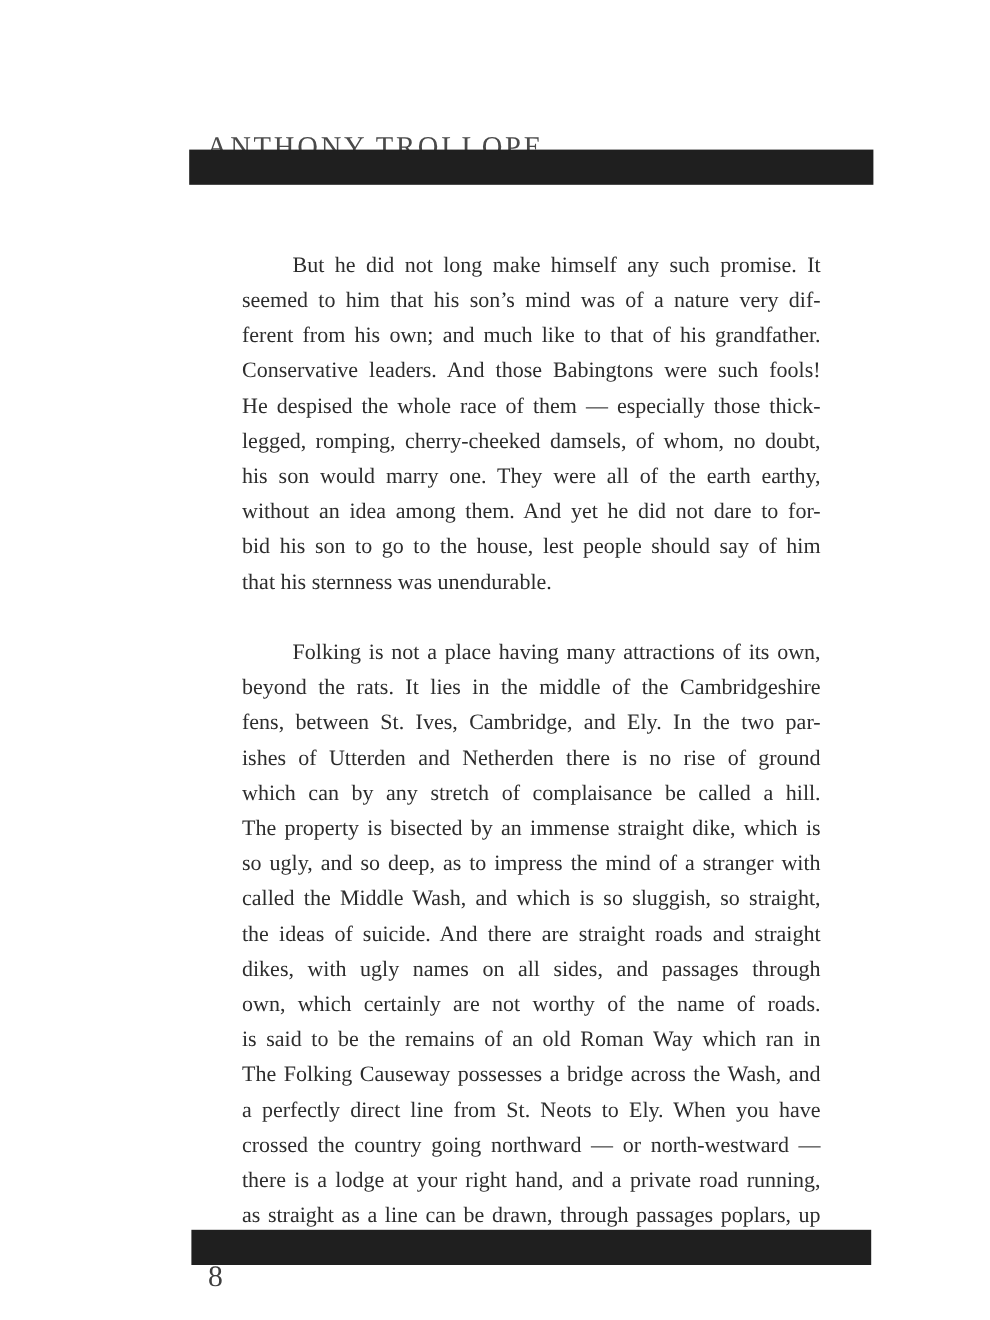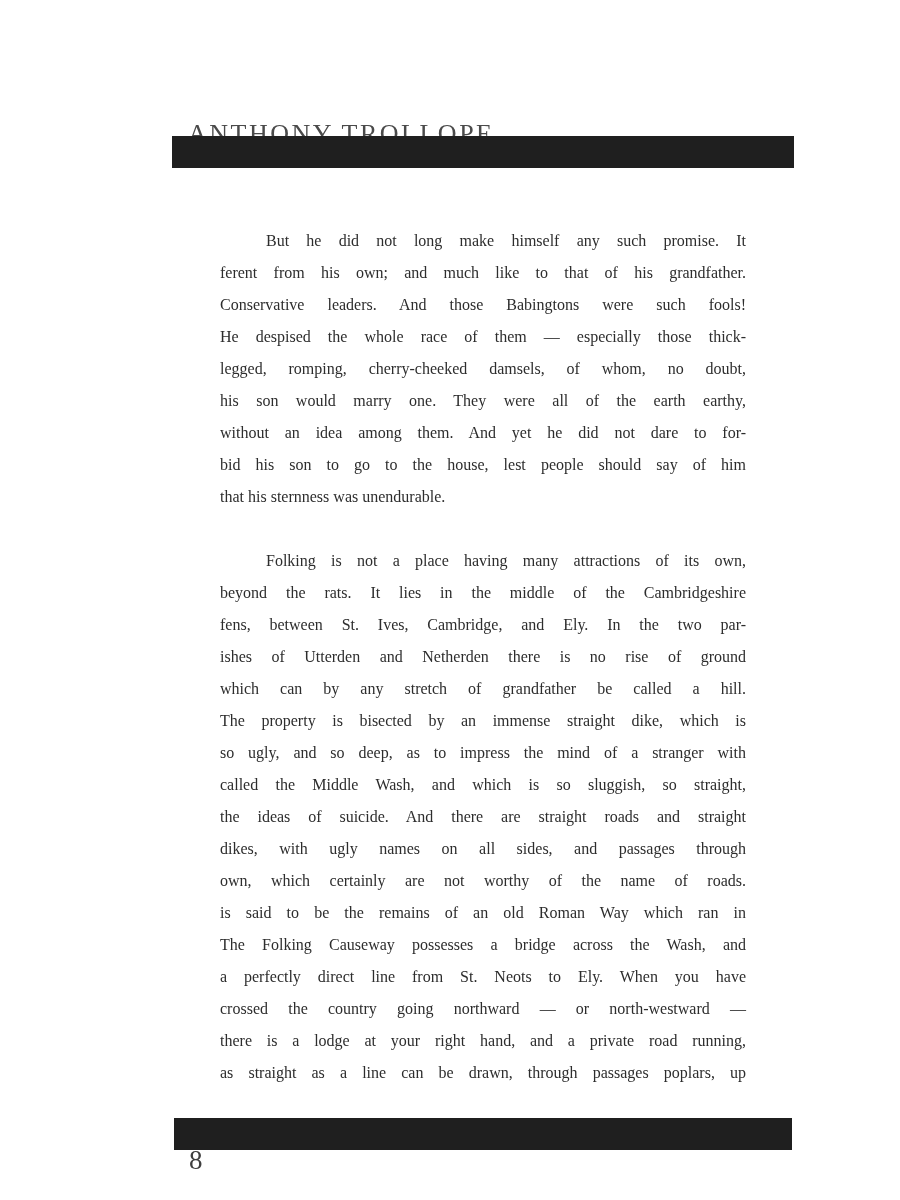--- a/index.html
+++ b/index.html
@@ -33,21 +33,21 @@
   .header-rule {
     position: absolute;
     left: 140px; top: 104px;
     width: 622px; height: 3px;
     background: var(--rule);
   }
   .text-block {
     position: absolute;
     left: 140px; top: 146px;
     width: 622px;
-    font-size: 16px;
+    font-size: 20px;
     line-height: 30.75px;
     color: var(--body-text);
   }
   .paragraph { margin: 0; }
   .line {
     text-align: justify;
     text-align-last: justify;
     height: 30.75px;
     overflow: visible;
   }
@@ -70,35 +70,36 @@
 </head>
 <body>
 
 <div class="page">
   <div class="running-header">ANTHONY TROLLOPE</div>
   <div class="header-rule"></div>
 
   <div class="text-block">
       <div class="paragraph">
         <div class="line indent">But he did not long make himself any such promise. It</div>
+        <div class="line">seemed to him that his son’s mind was of a nature very dif-</div>
         <div class="line">ferent from his own; and much like to that of his grandfather.</div>
         <div class="line">Conservative leaders. And those Babingtons were such fools!</div>
         <div class="line">He despised the whole race of them — especially those thick-</div>
         <div class="line">legged, romping, cherry-cheeked damsels, of whom, no doubt,</div>
         <div class="line">his son would marry one. They were all of the earth earthy,</div>
         <div class="line">without an idea among them. And yet he did not dare to for-</div>
         <div class="line">bid his son to go to the house, lest people should say of him</div>
         <div class="line last-left">that his sternness was unendurable.</div>
       </div>
       <div class="paragraph">
         <div class="line indent">Folking is not a place having many attractions of its own,</div>
         <div class="line">beyond the rats. It lies in the middle of the Cambridgeshire</div>
         <div class="line">fens, between St. Ives, Cambridge, and Ely. In the two par-</div>
         <div class="line">ishes of Utterden and Netherden there is no rise of ground</div>
-        <div class="line">which can by any stretch of grandfather be called a hill.</div>
+        <div class="line">which can by any stretch of complaisance be called a hill.</div>
         <div class="line">The property is bisected by an immense straight dike, which is</div>
         <div class="line">so ugly, and so deep, as to impress the mind of a stranger with</div>
         <div class="line">called the Middle Wash, and which is so sluggish, so straight,</div>
         <div class="line">the ideas of suicide. And there are straight roads and straight</div>
         <div class="line">dikes, with ugly names on all sides, and passages through</div>
         <div class="line">own, which certainly are not worthy of the name of roads.</div>
         <div class="line">is said to be the remains of an old Roman Way which ran in</div>
         <div class="line">The Folking Causeway possesses a bridge across the Wash, and</div>
         <div class="line">a perfectly direct line from St. Neots to Ely. When you have</div>
         <div class="line">crossed the country going northward — or north-westward —</div>

